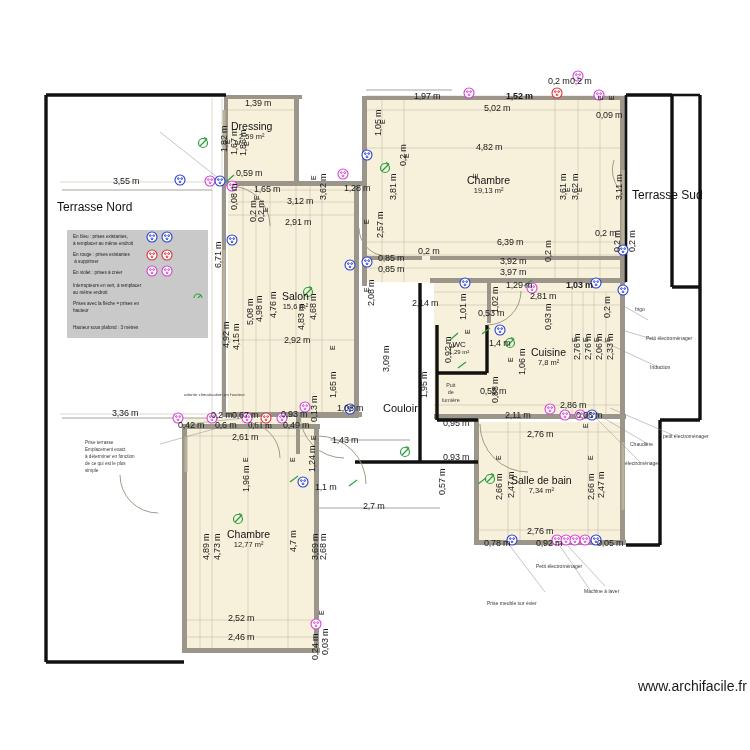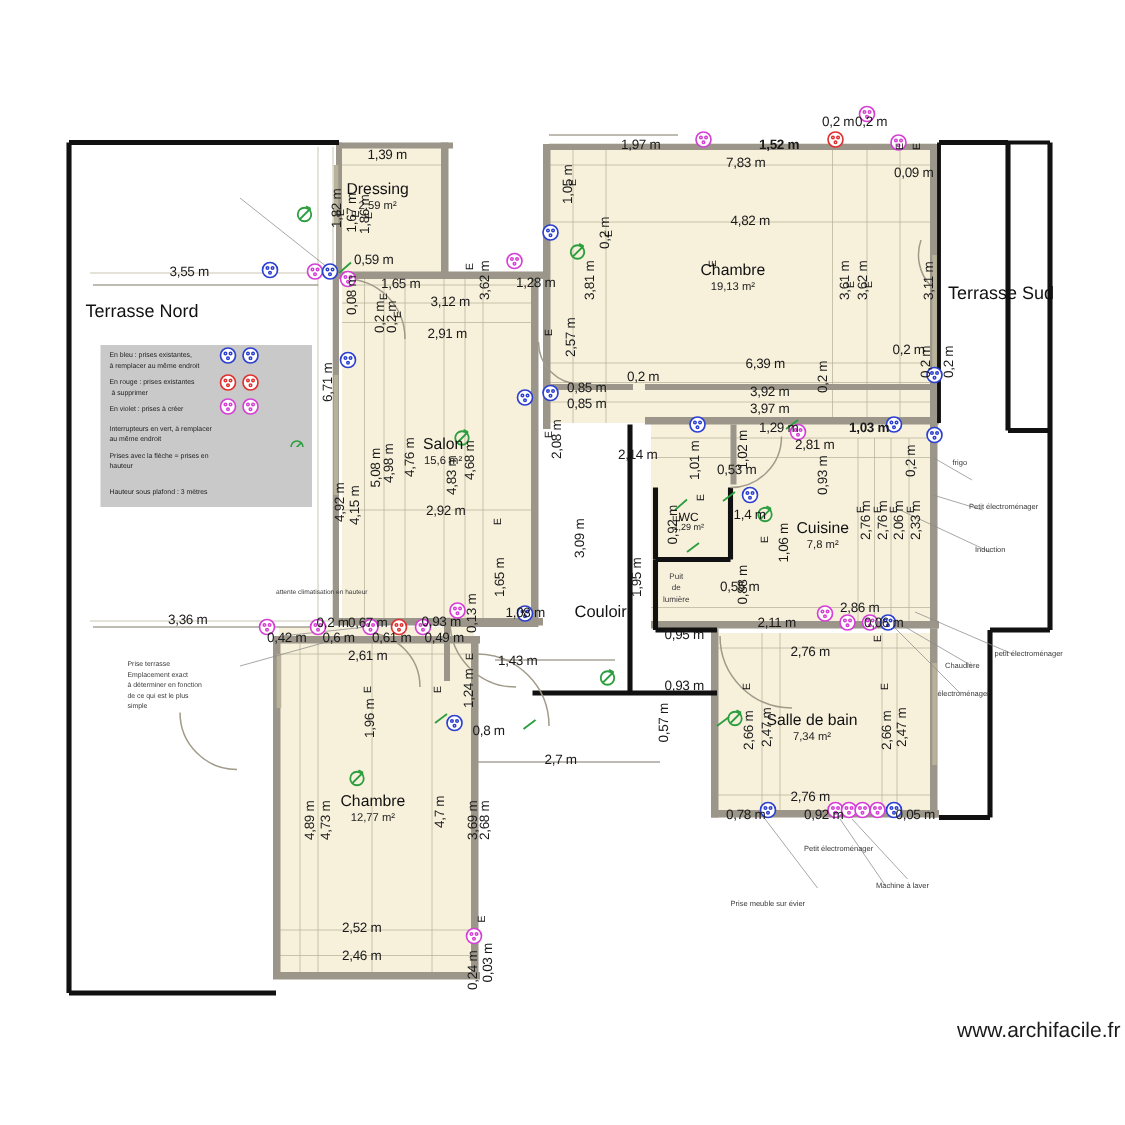--- a/index.html
+++ b/index.html
@@ -419,55 +419,55 @@
 
   <div class="dim" style="left:113px;top:176px;">3,55 m</div>
   <div class="dim" style="left:245px;top:98px;">1,39 m</div>
   <div class="dim" style="left:236px;top:168px;">0,59 m</div>
   <div class="dim" style="left:254px;top:184px;">1,65 m</div>
   <div class="dim" style="left:330px;top:183px;margin-left:14px;">1,28 m</div>
   <div class="dim" style="left:287px;top:196px;">3,12 m</div>
   <div class="dim" style="left:285px;top:217px;">2,91 m</div>
   <div class="dim" style="left:414px;top:91px;">1,97 m</div>
   <div class="dim b" style="left:506px;top:91px;">1,52 m</div>
-  <div class="dim" style="left:484px;top:103px;">7,83 m</div>
-  <div class="dim" style="left:487px;top:142px;">4,82 m</div>
+  <div class="dim" style="left:484px;top:103px;">5,02 m</div>
+  <div class="dim" style="left:476px;top:142px;">4,82 m</div>
   <div class="dim" style="left:497px;top:237px;">6,39 m</div>
   <div class="dim" style="left:500px;top:256px;">3,92 m</div>
   <div class="dim" style="left:500px;top:267px;">3,97 m</div>
   <div class="dim" style="left:506px;top:280px;">1,29 m</div>
   <div class="dim b" style="left:566px;top:280px;">1,03 m</div>
   <div class="dim" style="left:530px;top:291px;">2,81 m</div>
   <div class="dim" style="left:412px;top:298px;">2,14 m</div>
   <div class="dim" style="left:378px;top:253px;">0,85 m</div>
   <div class="dim" style="left:378px;top:264px;">0,85 m</div>
   <div class="dim" style="left:418px;top:246px;">0,2 m</div>
   <div class="dim" style="left:478px;top:308px;">0,53 m</div>
   <div class="dim" style="left:284px;top:335px;">2,92 m</div>
   <div class="dim" style="left:337px;top:403px;">1,08 m</div>
   <div class="dim" style="left:332px;top:435px;">1,43 m</div>
-  <div class="dim" style="left:315px;top:482px;">0,8 m</div>
+  <div class="dim" style="left:315px;top:482px;">1,1 m</div>
   <div class="dim" style="left:363px;top:501px;">2,7 m</div>
   <div class="dim" style="left:443px;top:452px;">0,93 m</div>
   <div class="dim" style="left:443px;top:418px;">0,95 m</div>
   <div class="dim" style="left:560px;top:400px;">2,86 m</div>
   <div class="dim" style="left:505px;top:410px;">2,11 m</div>
   <div class="dim" style="left:527px;top:429px;">2,76 m</div>
   <div class="dim" style="left:527px;top:526px;">2,76 m</div>
   <div class="dim" style="left:484px;top:538px;">0,78 m</div>
   <div class="dim" style="left:536px;top:538px;">0,92 m</div>
   <div class="dim" style="left:597px;top:538px;">0,05 m</div>
   <div class="dim" style="left:595px;top:228px;">0,2 m</div>
   <div class="dim" style="left:112px;top:408px;">3,36 m</div>
   <div class="dim" style="left:211px;top:410px;">0,2 m</div>
   <div class="dim" style="left:232px;top:410px;">0,67 m</div>
   <div class="dim" style="left:281px;top:409px;">0,93 m</div>
   <div class="dim" style="left:178px;top:420px;">0,42 m</div>
   <div class="dim" style="left:215px;top:420px;">0,6 m</div>
-  <div class="dim" style="left:248px;top:420px;">0,61 m</div>
+  <div class="dim" style="left:248px;top:420px;font-family:Liberation Serif, serif;">0,61 m</div>
   <div class="dim" style="left:283px;top:420px;">0,49 m</div>
   <div class="dim" style="left:232px;top:432px;">2,61 m</div>
   <div class="dim" style="left:228px;top:613px;">2,52 m</div>
   <div class="dim" style="left:228px;top:632px;">2,46 m</div>
   <div class="dim" style="left:576px;top:410px;">0,06 m</div>
   <div class="dim" style="left:480px;top:386px;">0,55 m</div>
   <div class="dim" style="left:548px;top:76px;">0,2 m</div>
   <div class="dim" style="left:570px;top:76px;">0,2 m</div>
   <div class="dim" style="left:596px;top:110px;">0,09 m</div>
 

